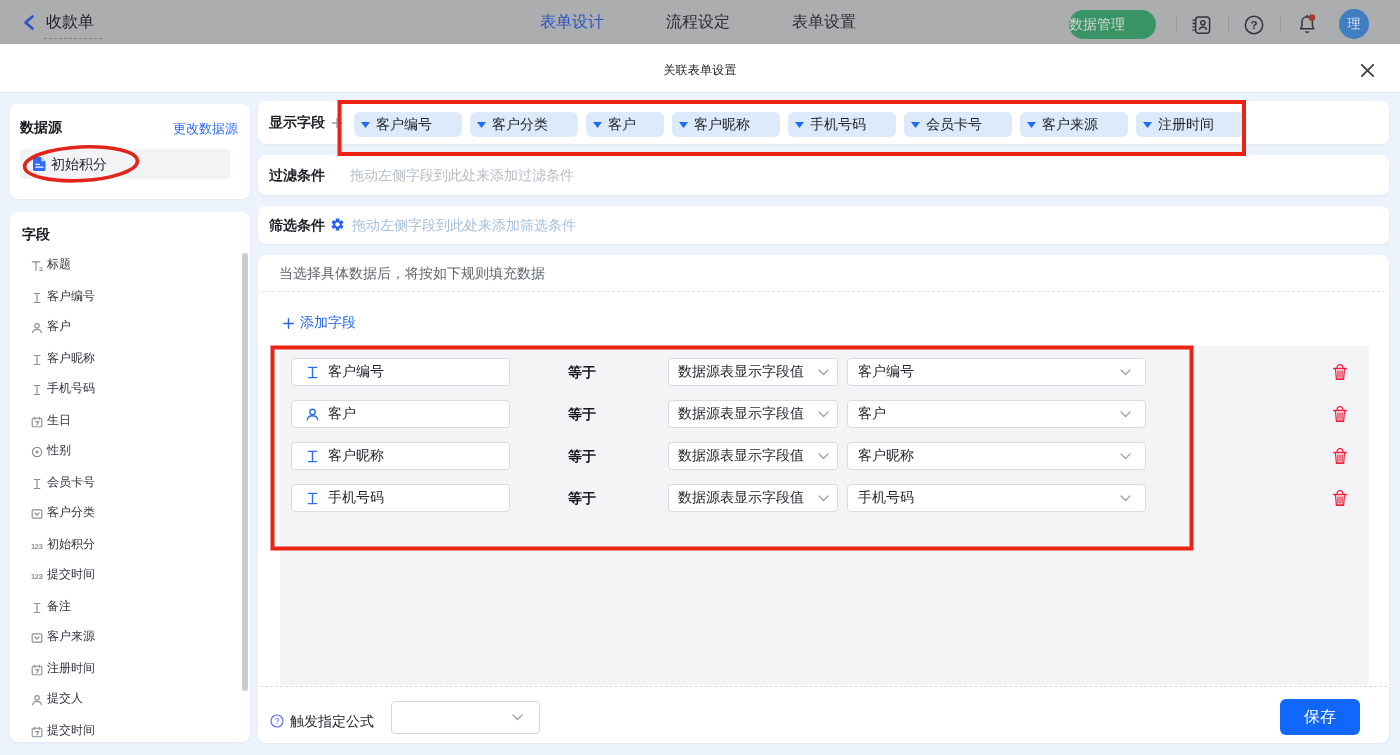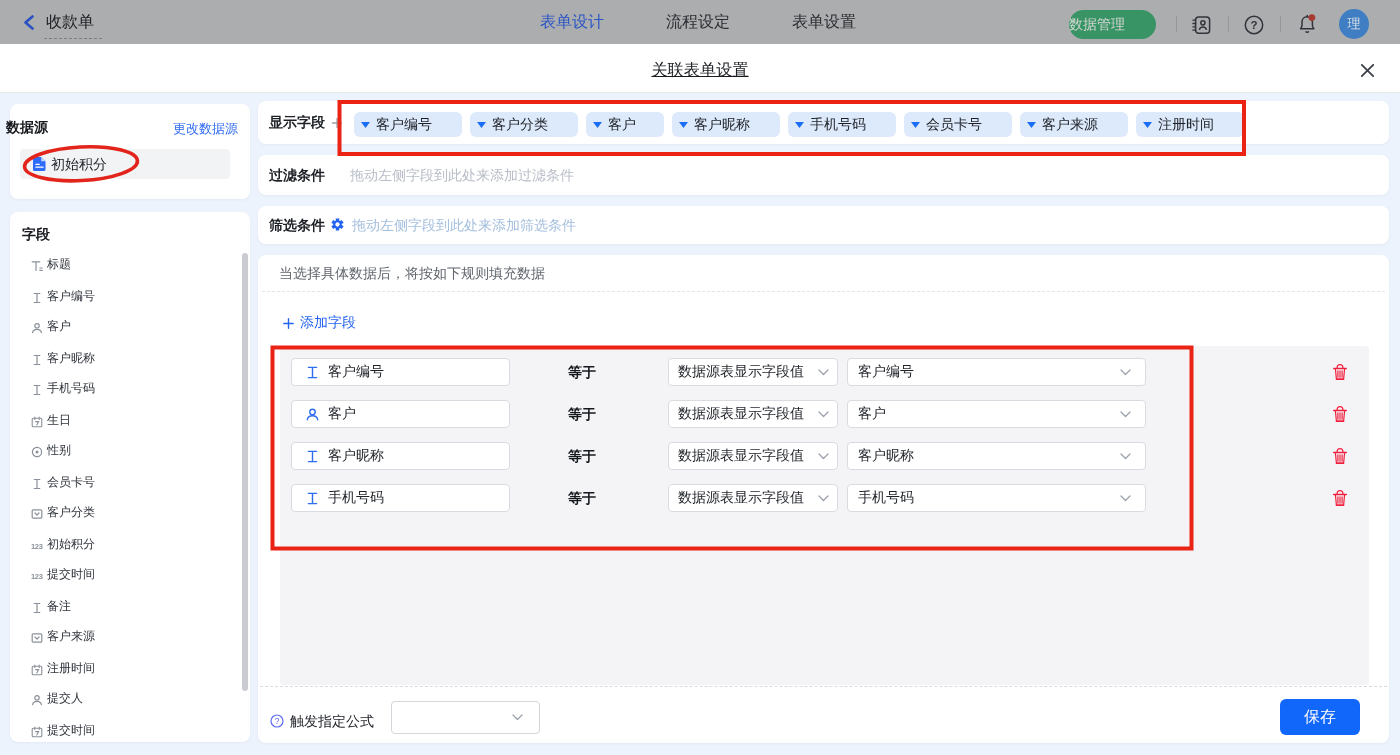--- a/index.html
+++ b/index.html
@@ -33,26 +33,26 @@
 <text x="10" y="14.2" font-size="11.5" font-weight="bold" fill="#31343a" text-anchor="middle" font-family="Liberation Sans">?</text>
 </svg>
 <svg class="abs" style="left:1296px;top:12px;" width="23" height="23" viewBox="0 0 23 23" fill="none">
 <path d="M11.2 4.8c3.1 0 5.2 2.3 5.2 5.2v3.3c0 1.7.7 2.7 1.5 3.5H4.5c.8-.8 1.5-1.8 1.5-3.5V10c0-2.9 2.1-5.2 5.2-5.2z" stroke="#31343a" stroke-width="1.5" stroke-linejoin="round"></path>
 <path d="M11.2 4.8V3.4" stroke="#31343a" stroke-width="1.5" stroke-linecap="round"></path>
 <path d="M9.7 19.3a1.6 1.6 0 0 0 3 0" stroke="#31343a" stroke-width="1.4"></path>
 <circle cx="15.9" cy="5.6" r="3.4" fill="#a63c31"></circle>
 </svg>
 <div class="abs lh" style="left:1339px;top:9px;width:30px;height:30px;border-radius:50%;background:#3f7ec2;color:#dbe1e8;font-size:13px;text-align:center;line-height:30px;">理</div>
 <div class="abs" style="left:0;top:44px;width:1400px;height:49px;background:#fff;border-bottom:1px solid #e7e8ea;"></div>
-<div class="abs lh" style="left:0;top:44px;width:1400px;height:52px;line-height:52px;text-align:center;font-size:16px;letter-spacing:0.2px;color:#181b20;text-decoration:underline;">关联表单设置</div>
+<div class="abs lh" style="left:0;top:44px;width:1400px;height:52px;line-height:52px;text-align:center;font-size:12px;letter-spacing:0.2px;color:#181b20;">关联表单设置</div>
 <svg class="abs" style="left:1361px;top:63.5px;" width="13" height="13" viewBox="0 0 13 13">
     <path d="M0.8 0.8 L12.2 12.2 M12.2 0.8 L0.8 12.2" stroke="#3c4048" stroke-width="1.8" stroke-linecap="round"></path>
   </svg>
 <div class="card" style="left:10px;top:104px;width:240px;height:95px;"></div>
-<div class="abs lh" style="left:6px;top:119px;font-size:14px;font-weight:700;color:#17191e;">数据源</div>
+<div class="abs lh" style="left:20px;top:119px;font-size:14px;font-weight:700;color:#17191e;">数据源</div>
 <div class="abs lh" style="left:173px;top:120px;font-size:13px;color:#2f6af0;">更改数据源</div>
 <div class="abs" style="left:20px;top:149px;width:210px;height:30px;background:#f2f3f5;border-radius:4px;"></div>
 <svg class="abs" style="left:33px;top:157px;" width="13" height="14" viewBox="0 0 13 14">
 <path d="M1.5 0H8.2L12.5 4.3V12.5A1.5 1.5 0 0 1 11 14H1.5A1.5 1.5 0 0 1 0 12.5V1.5A1.5 1.5 0 0 1 1.5 0Z" fill="#2f6bfa"></path>
 <path d="M8.2 0L12.5 4.3H8.2Z" fill="#c3d7fc"></path>
 <path d="M2.9 7.3h3.4M2.9 10.2h7.2" stroke="#fff" stroke-width="1.3" stroke-linecap="round"></path>
 </svg>
 <div class="abs lh" style="left:51px;top:149px;height:30px;line-height:30px;font-size:14px;color:#22252b;">初始积分</div>
 <div class="card" style="left:10px;top:212px;width:240px;height:530px;"></div>
 <div class="abs lh" style="left:22px;top:226px;font-size:14px;font-weight:700;color:#17191e;">字段</div>

